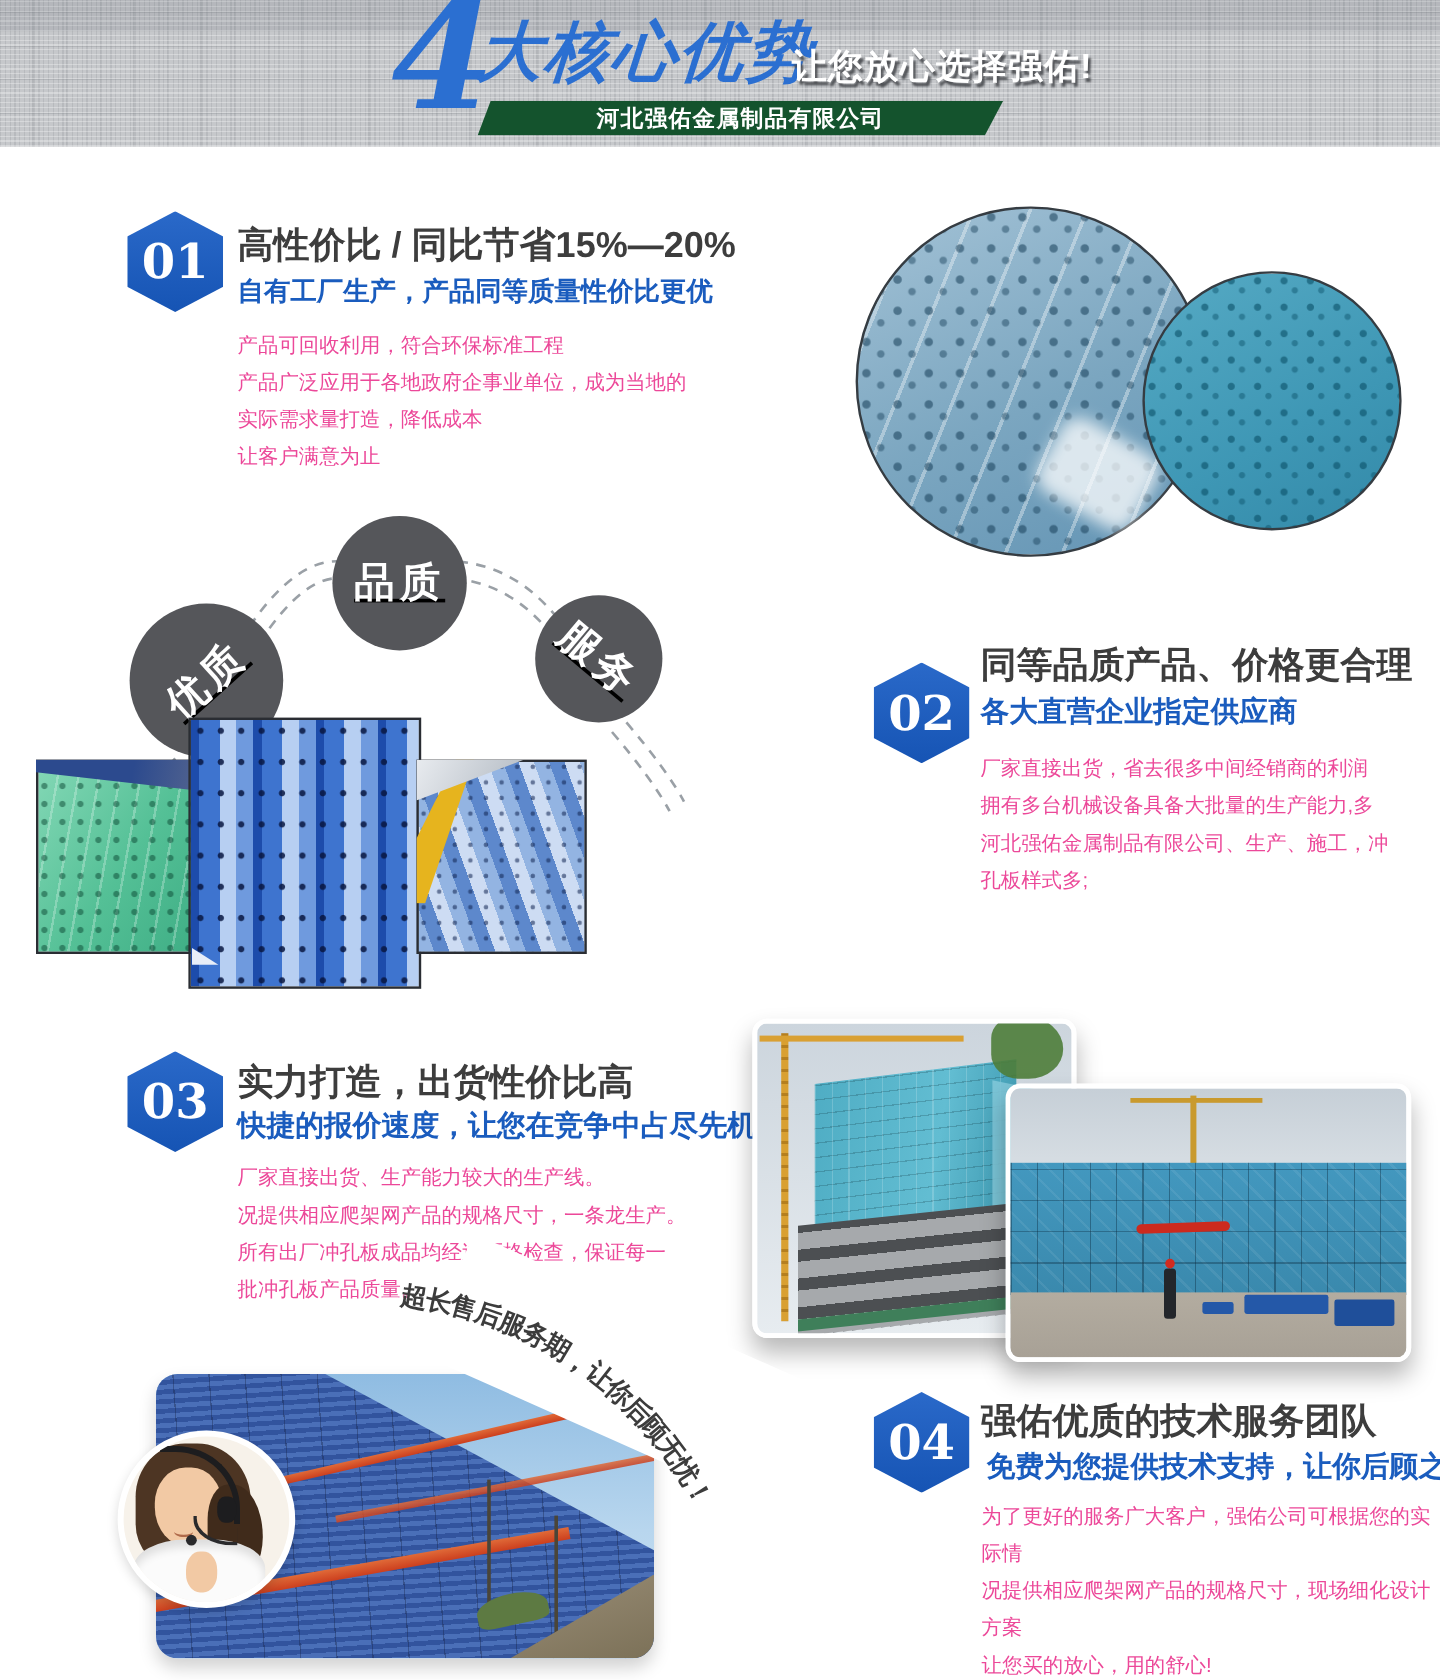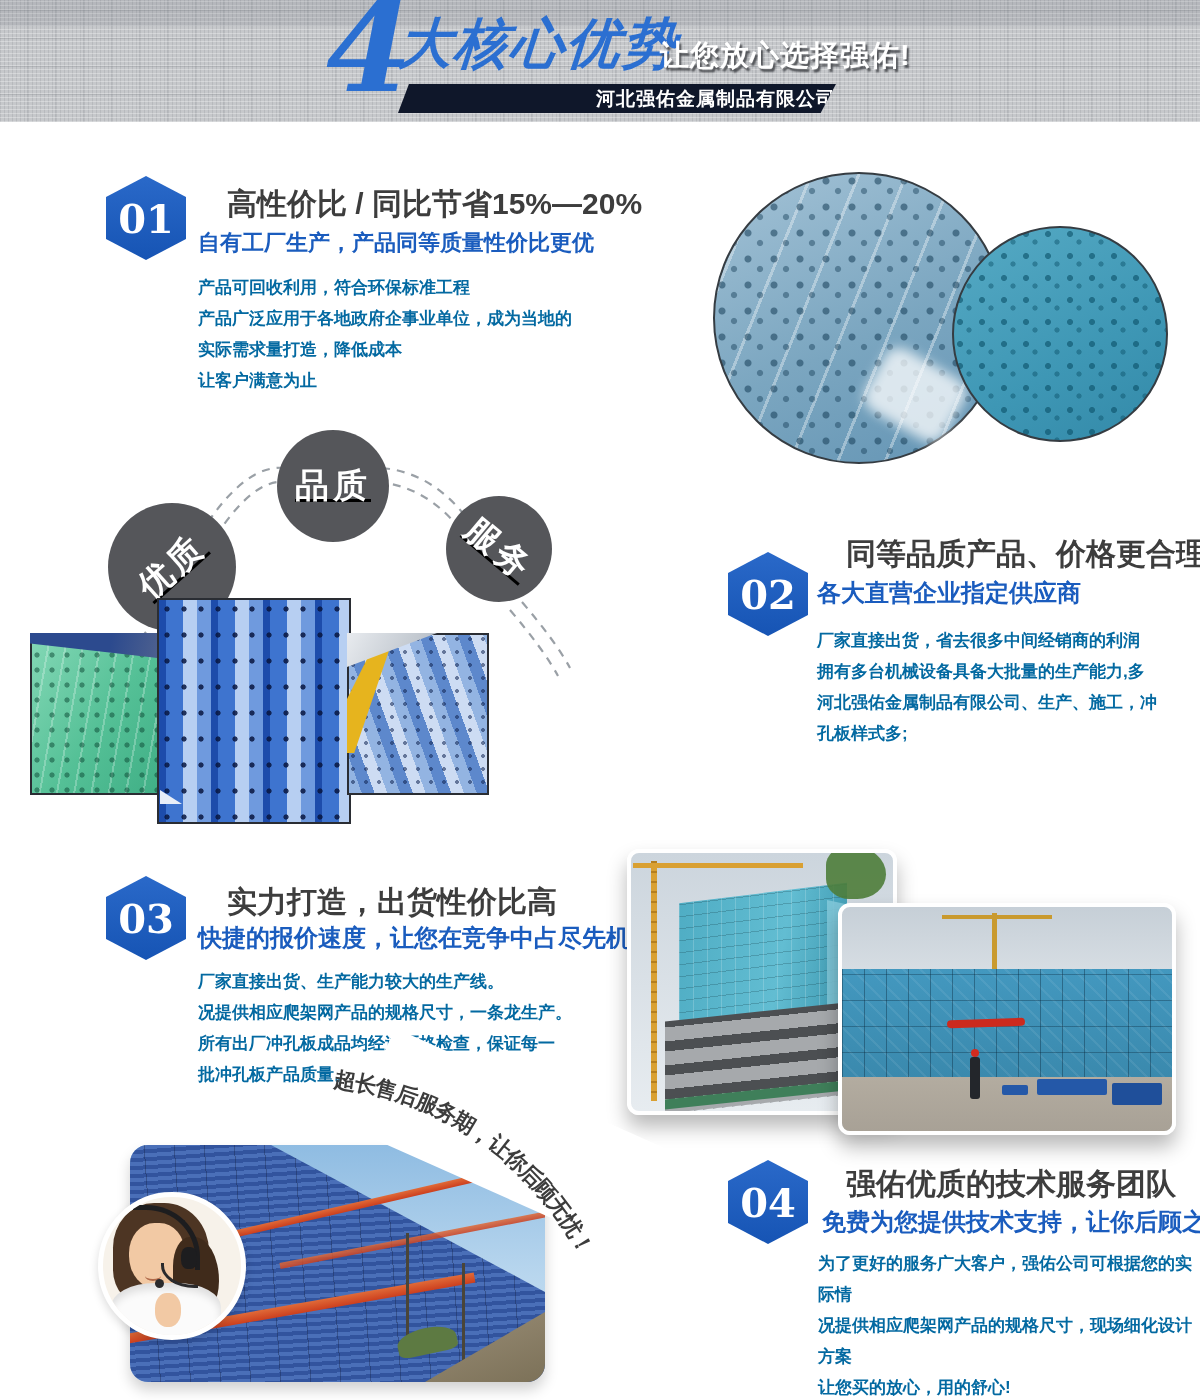--- a/index.html
+++ b/index.html
@@ -15,35 +15,35 @@
       repeating-linear-gradient(0deg, transparent 0 27px, rgba(120,124,130,.25) 27px 28px),
       repeating-linear-gradient(90deg, transparent 0 27px, rgba(120,124,130,.25) 27px 28px);}
   #header-band-top{left:0;top:0;width:1200px;height:26px;background:rgba(95,100,110,.16);}
   #big-number{left:326px;top:-14px;font-family:"DejaVu Serif",serif;font-style:italic;
     font-weight:bold;font-size:124px;line-height:124px;color:#2b6fd1;}
   #header-title{left:398px;top:14px;font-family:"DejaVu Serif",serif;font-weight:bold;
     font-style:italic;font-size:54px;line-height:58px;color:#2b6fd1;letter-spacing:2px;
     transform:skewX(-4deg);}
   #header-tagline{left:660px;top:36px;font-weight:bold;font-size:29px;color:#ffffff;
     letter-spacing:1px;text-shadow:2px 3px 2px rgba(70,72,76,.95);}
-  #company-banner{left:398px;top:84px;width:438px;height:29px;background:#0f172a;
+  #company-banner{left:398px;top:84px;width:438px;height:29px;background:#14532d;
     clip-path:polygon(2.5% 0,100% 0,96.5% 100%,0 100%);display:flex;align-items:center;
-    justify-content:flex-end;}
+    justify-content:center;}
   #company-banner span{color:#fff;font-size:19px;font-weight:bold;letter-spacing:1px;}
 
   
   .hex{width:80px;height:84px;background:linear-gradient(180deg,#2a69c9,#1654b4);
     clip-path:polygon(50% 0,100% 25%,100% 75%,50% 100%,0 75%,0 25%);
     display:flex;align-items:center;justify-content:center;}
   .hex span{color:#fff;font-family:"DejaVu Serif",serif;font-weight:bold;font-size:40px;}
-  .sec-title{font-weight:bold;font-size:30px;color:#3d3d3d;white-space:nowrap;margin-left:29px;}
+  .sec-title{font-weight:bold;font-size:30px;color:#3d3d3d;white-space:nowrap;}
   .sec-title.serif{font-family:"Liberation Serif","DejaVu Serif",serif;}
   .sec-sub{font-family:"Liberation Serif","DejaVu Serif",serif;font-weight:bold;
     font-size:24px;color:#1a5cbe;white-space:nowrap;}
-  .sec-body{font-size:17px;line-height:31px;color:#0369a1;font-weight:bold;}
+  .sec-body{font-size:17px;line-height:31px;color:#ec4899;}
 
   #hex1{left:106px;top:176px;} #title1{left:198px;top:184px;}
   #sub1{left:198px;top:228px;font-size:22px;} #body1{left:198px;top:272px;}
   #hex2{left:728px;top:552px;} #title2{left:817px;top:534px;}
   #sub2{left:817px;top:577px;} #body2{left:817px;top:625px;}
   #hex3{left:106px;top:876px;} #title3{left:198px;top:882px;}
   #sub3{left:198px;top:922px;} #body3{left:198px;top:966px;}
   #hex4{left:728px;top:1160px;} #title4{left:817px;top:1164px;}
   #sub4{left:822px;top:1206px;} #body4{left:818px;top:1248px;}
 

